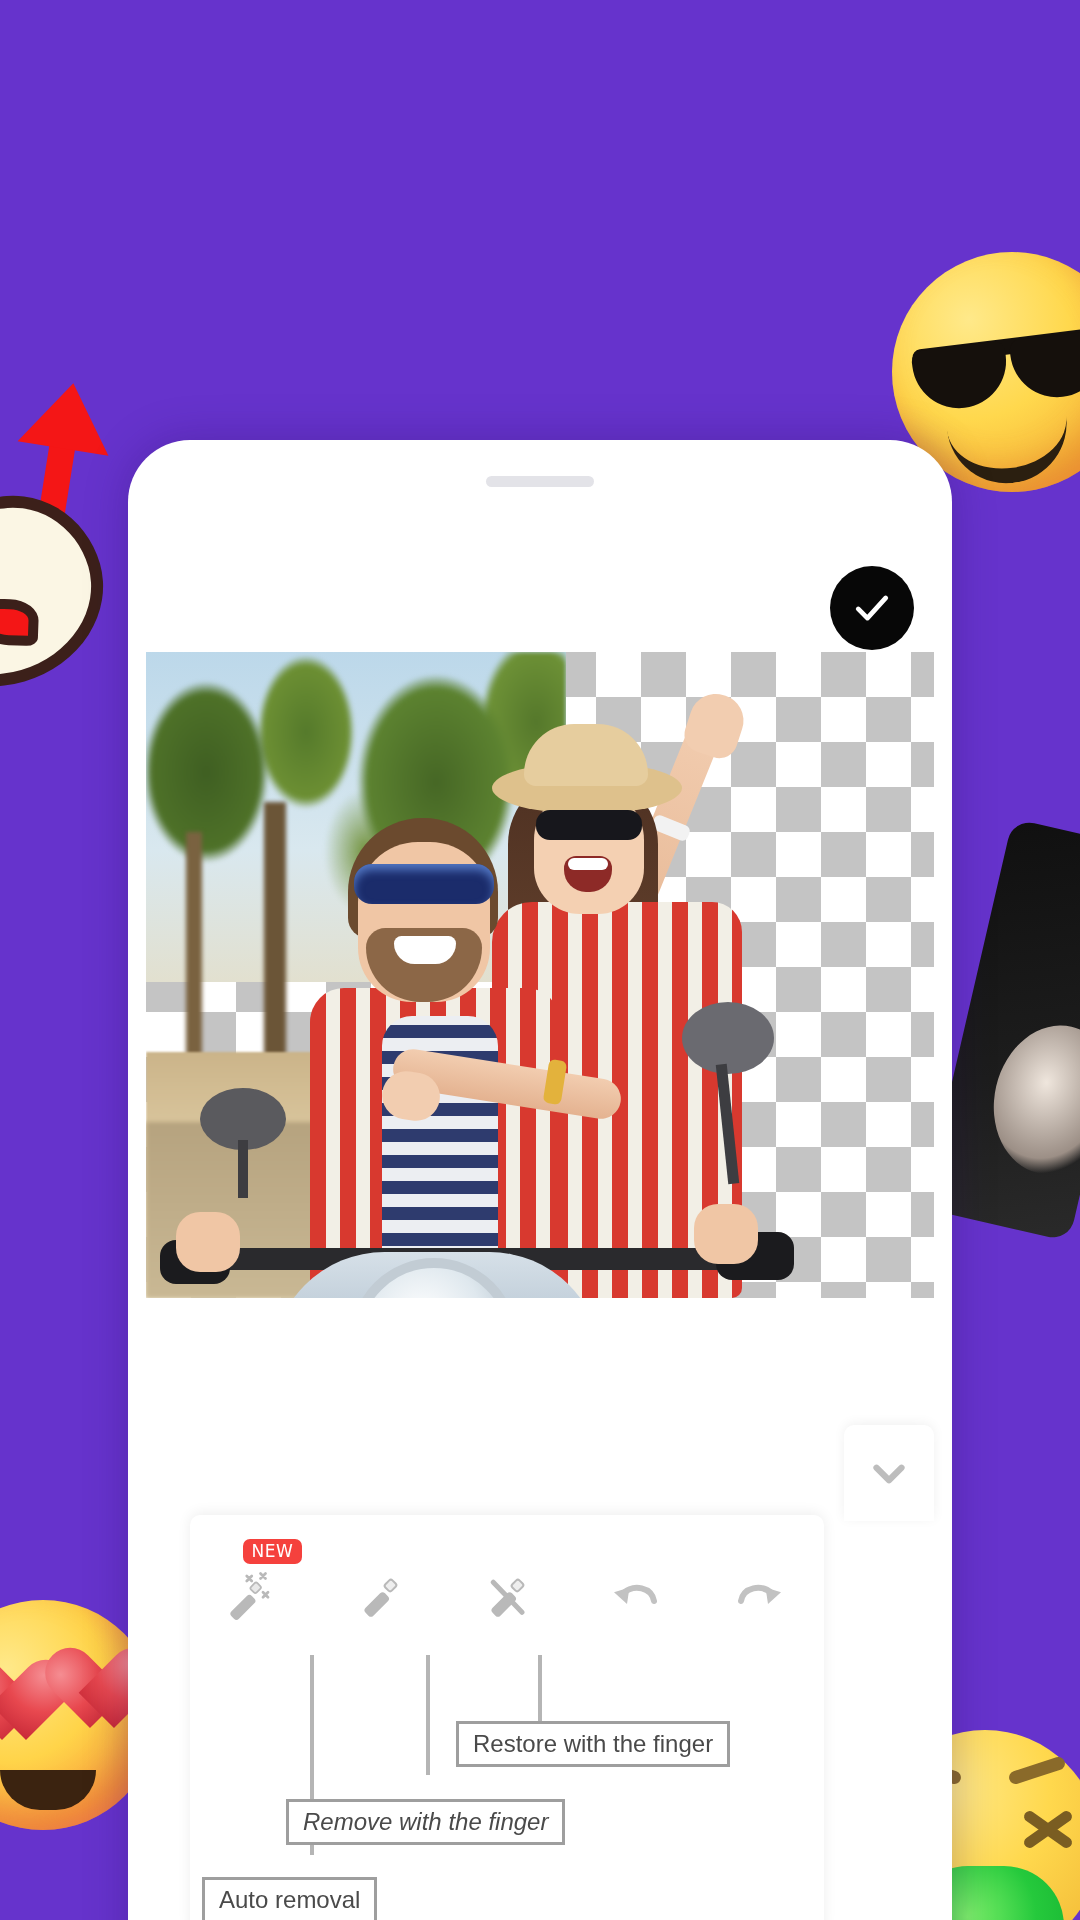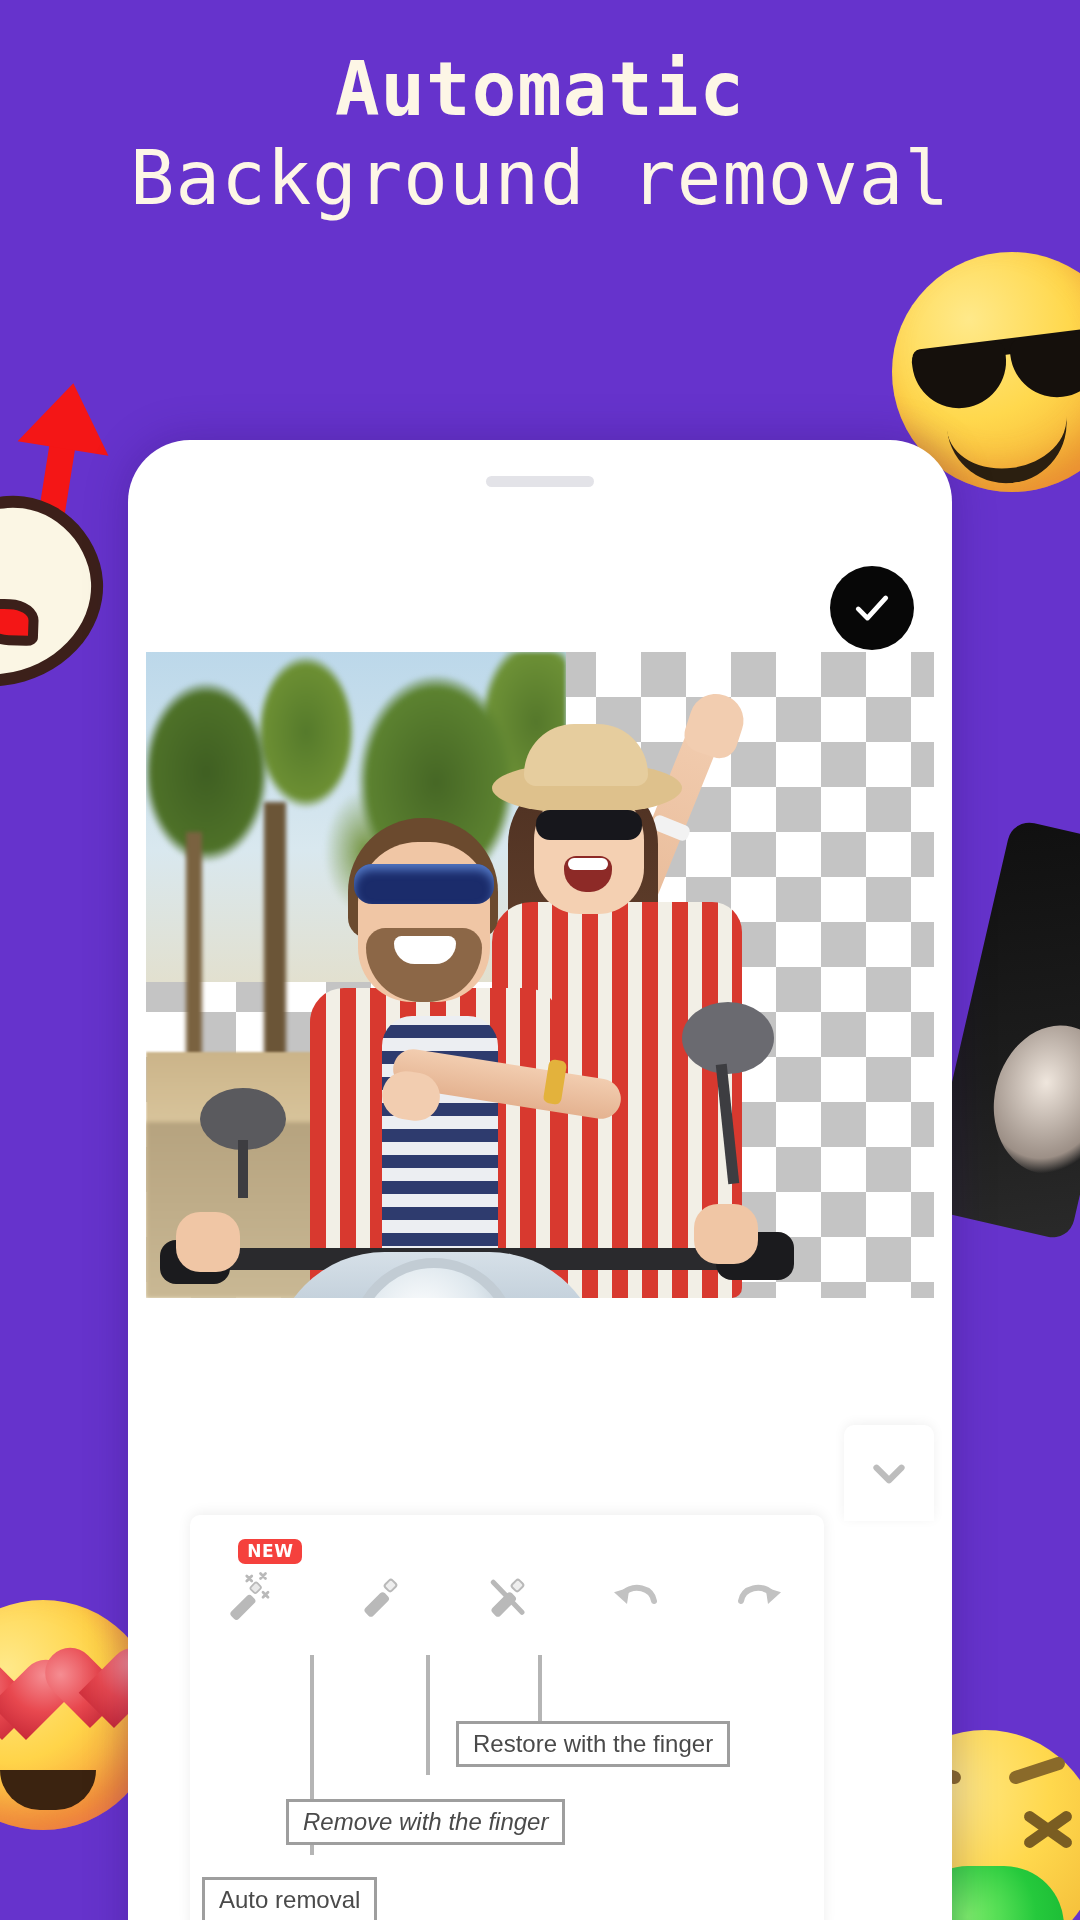--- a/index.html
+++ b/index.html
@@ -323,21 +323,21 @@
     position:absolute; left:0; top:26px; width:634px; height:110px;
     display:flex; align-items:center; justify-content:space-around;
   }
   .tool {
     position:relative; width:86px; height:86px;
     display:flex; align-items:center; justify-content:center; cursor:pointer;
   }
   .tool svg { width:60px; height:60px; }
   .badge-new {
     position:absolute; top:-14px; right:-6px;
-    background:#f5413d; color:#fff; font-size:17px; font-weight:bold;
+    background:#f5413d; color:#fff; font-size:17px; font-weight:normal;
     font-family:"DejaVu Sans", sans-serif;
     padding:4px 9px; border-radius:7px; letter-spacing:.5px; line-height:1;
   }
 
   
   .leader { position:absolute; width:4px; background:#b5b5b5; }
   .callout {
     position:absolute; border:3px solid #9e9e9e; background:#ffffff;
     color:#4a4a4a; font-size:24px; padding:6px 14px;
     font-family:"Liberation Sans", sans-serif; white-space:nowrap;
@@ -347,24 +347,20 @@
   #leader-restore { left:348px; top:140px; height:72px; }
   #callout-restore { left:266px; top:206px; }
   #callout-remove  { left:96px; top:284px;font-style:italic; }
   #callout-auto    { left:12px; top:362px; }
 </style>
 </head>
 <body>
 
 <div id="screen">
 
-  <div class="headline">
-    <span class="l1">Automatic</span>
-    <span class="l2">Background removal</span>
-  </div>
 
   <div class="sticker" id="devil-sticker">
     <div class="arrow"></div>
     <div class="mask">
 
       <div class="eye e2"></div>
     </div>
   </div>
 
   <div class="sticker" id="emoji-sunglasses">

